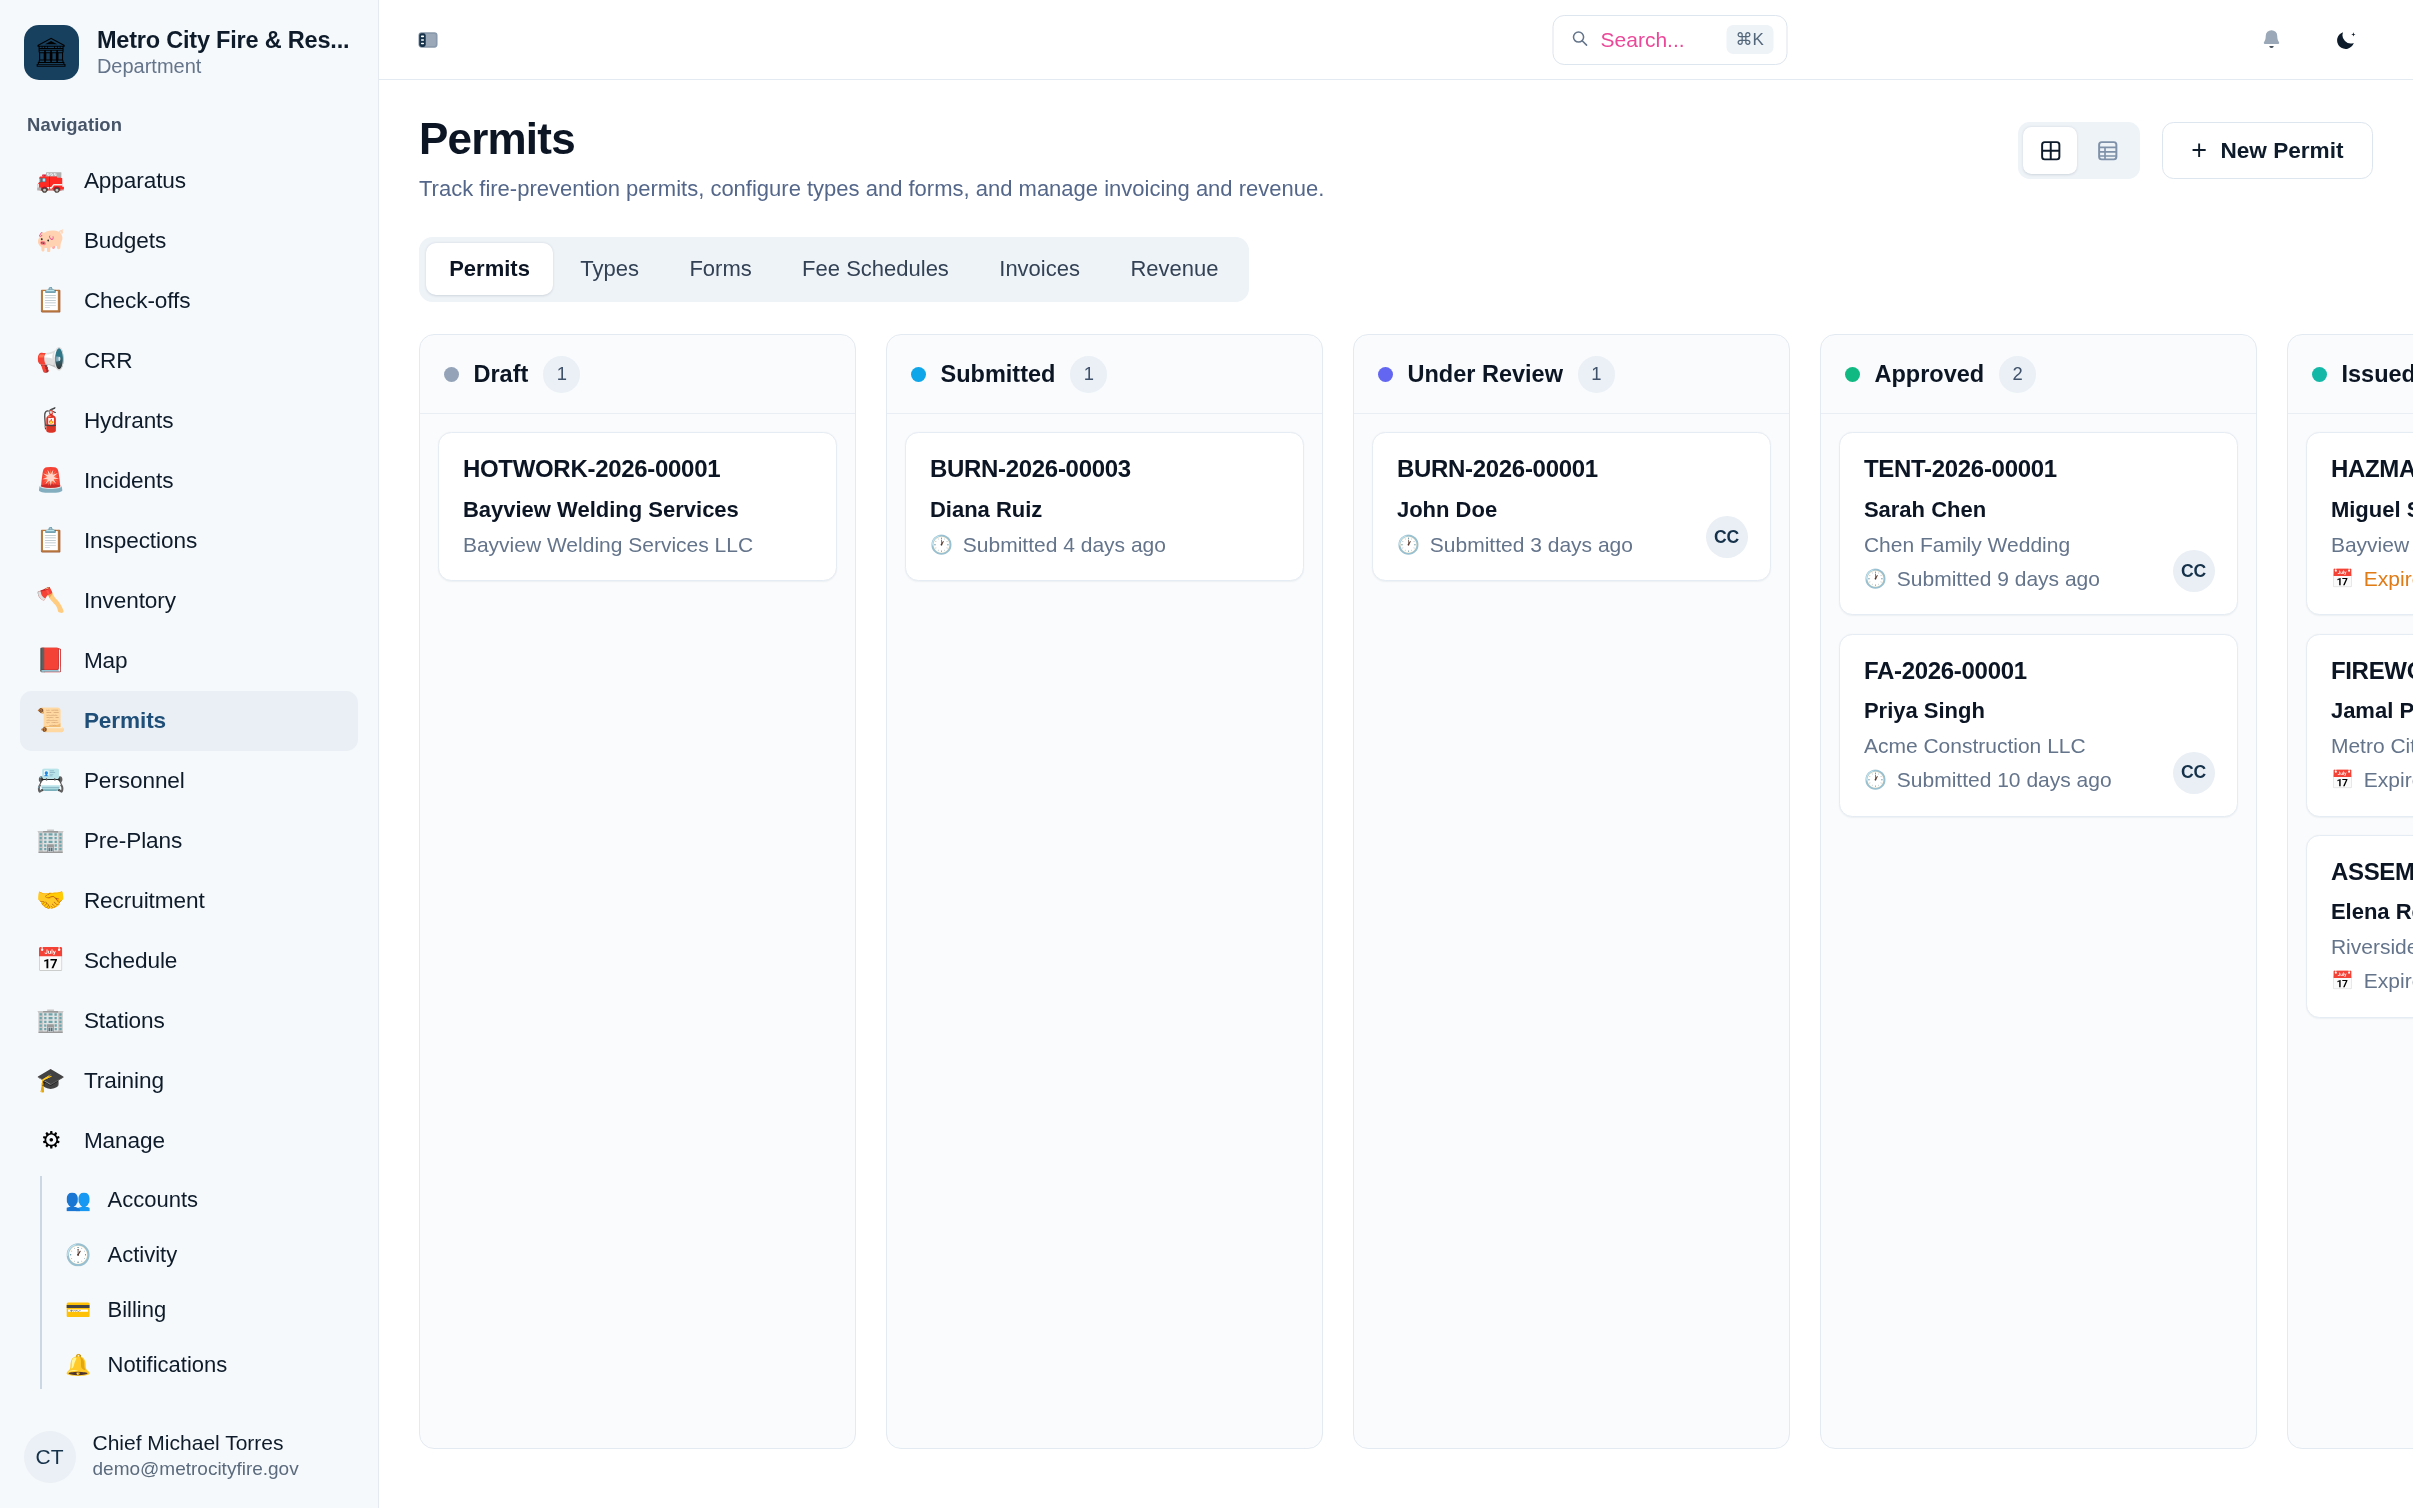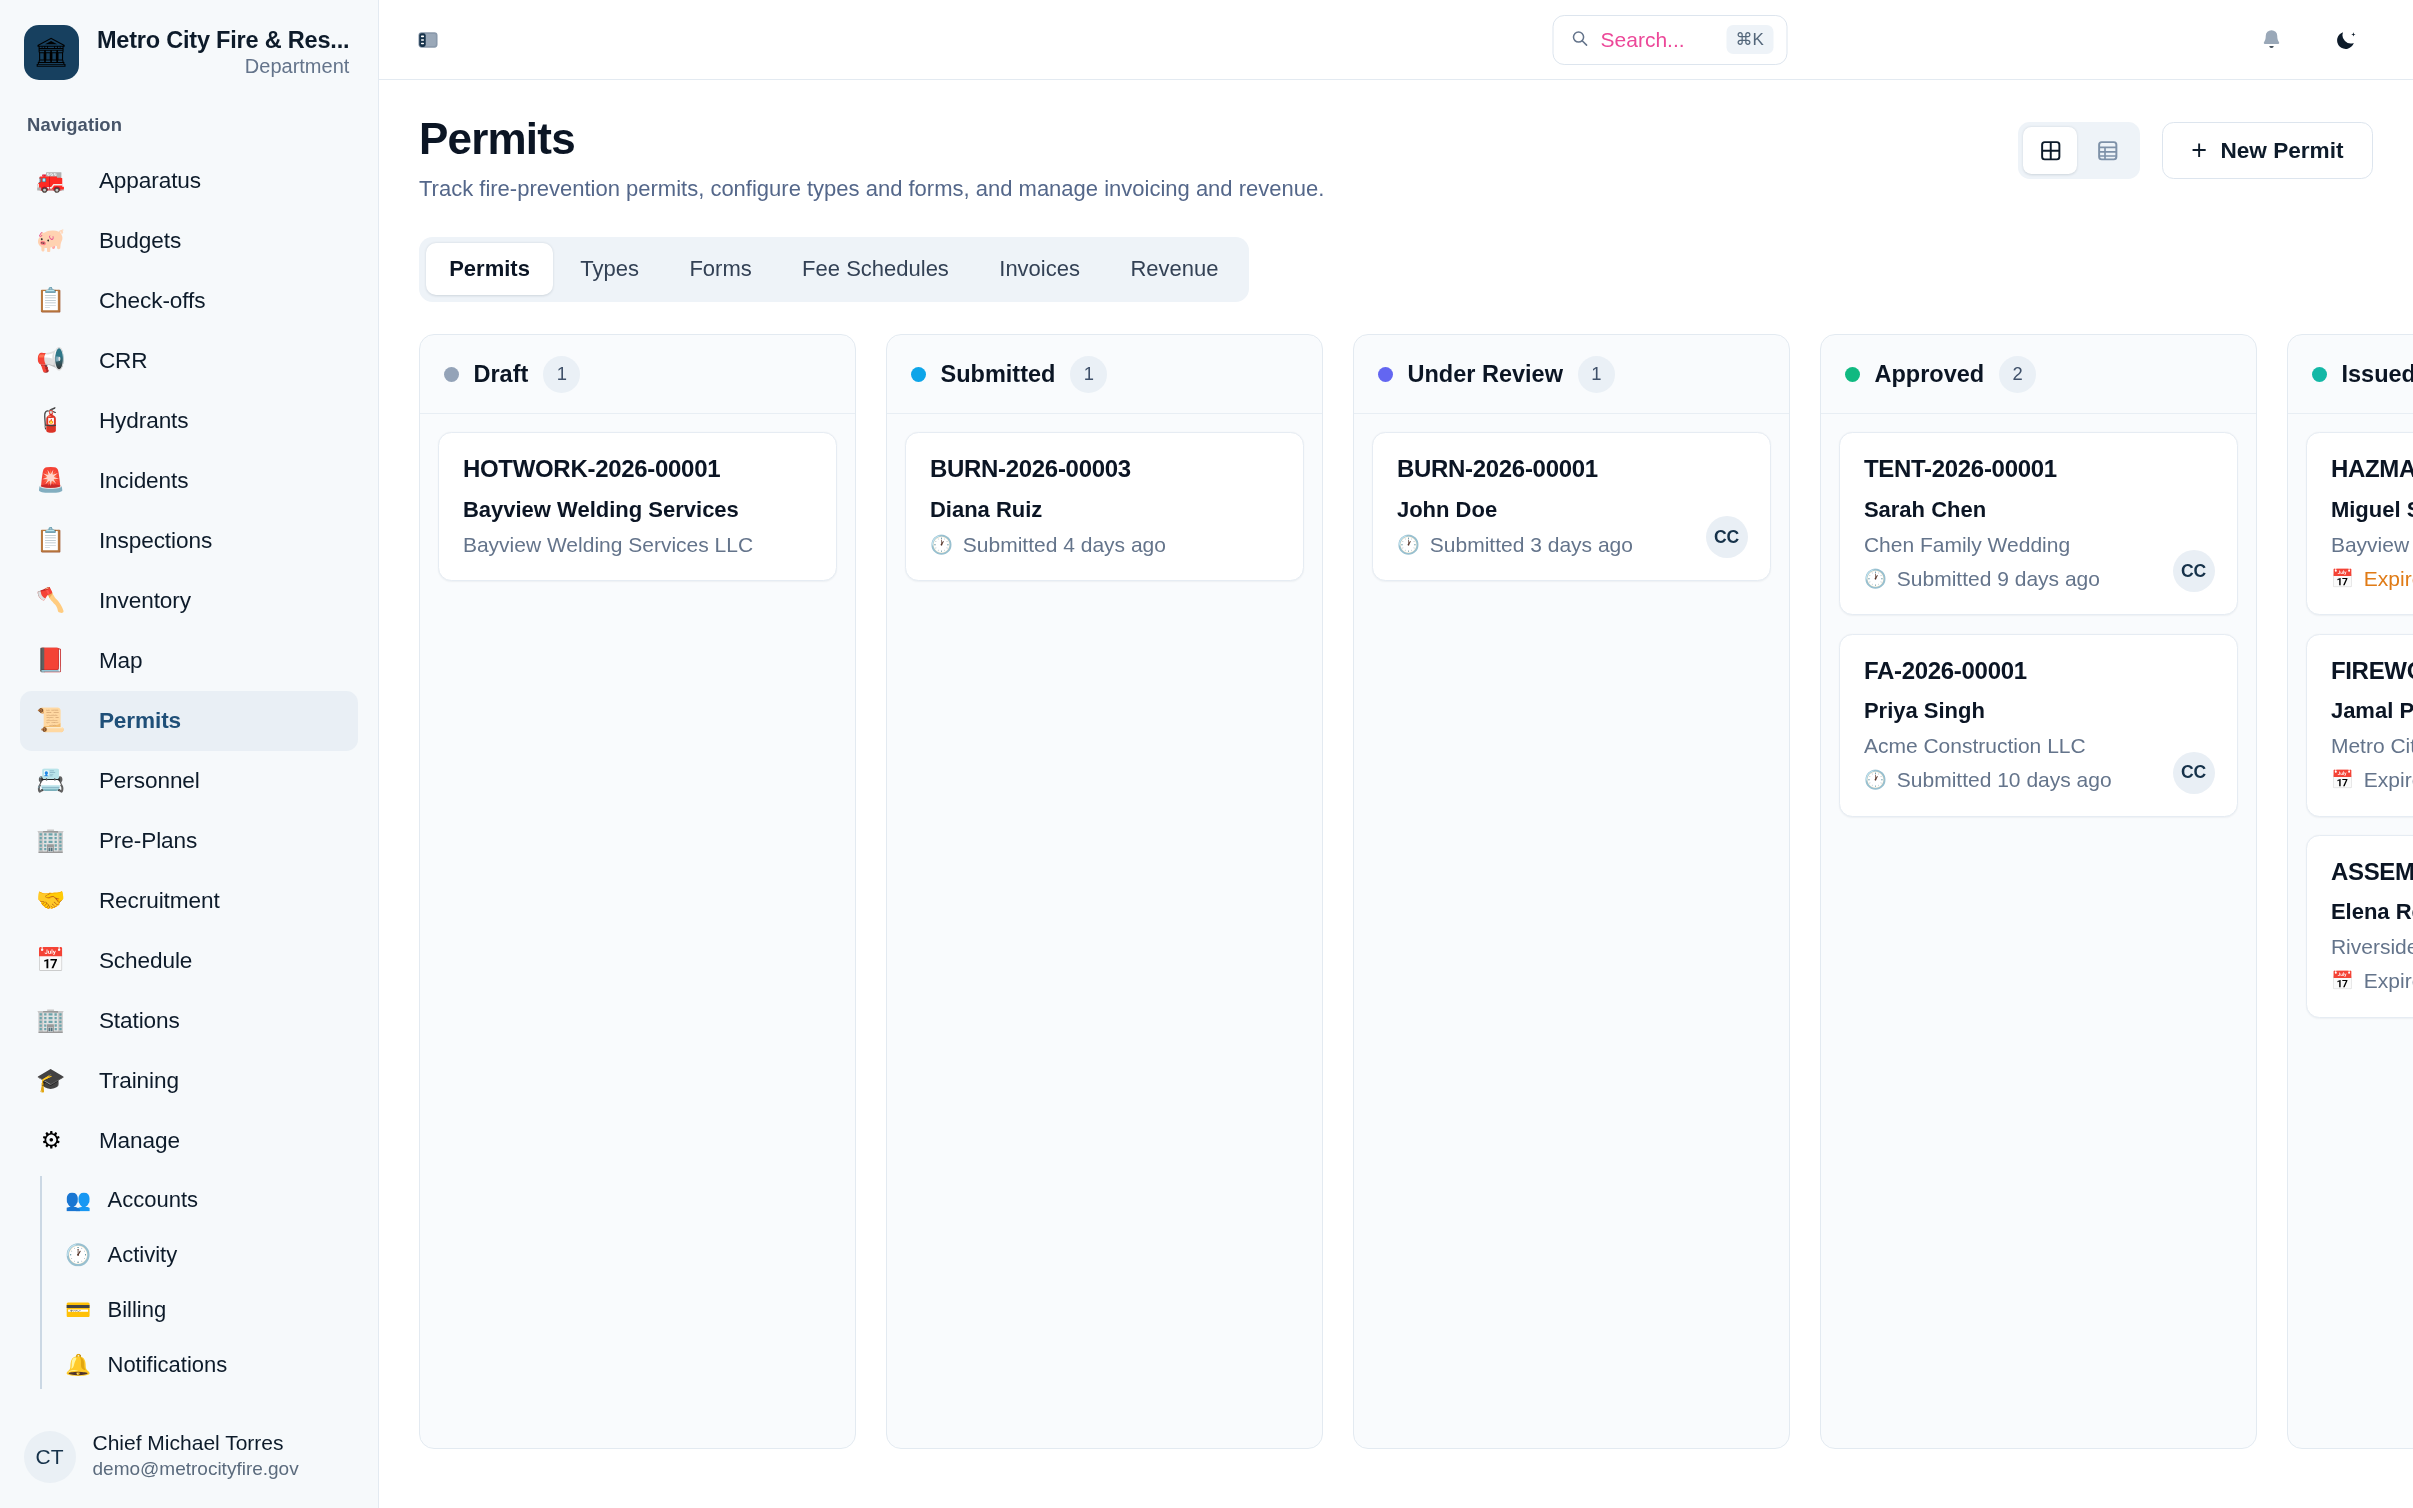--- a/index.html
+++ b/index.html
@@ -23,21 +23,21 @@
   .org {
     display: flex; align-items: center; gap: 18.4px;
     padding: 25px 23.5px 22px 23.5px;
   }
   .org-logo {
     width: 55px; height: 55px; border-radius: 15px;
     background: #17405f;
     display: flex; align-items: center; justify-content: center;
     font-size: 28.5px; line-height: 1; flex: none;
   }
-  .org-text { min-width: 0; text-align: right; }
+  .org-text { min-width: 0; }
   .org-name {
     font-size: 23.5px; font-weight: 700; color: #0d1b2a;
     letter-spacing: -0.2px; white-space: nowrap;
   }
   .org-sub { font-size: 20px; color: #64748b; margin-top: 1.7px; }
 
   .nav-label {
     font-size: 18.4px; font-weight: 600; color: #475569;
     padding: 11.7px 27px 15px 27px; letter-spacing: 0.1px;
   }
@@ -50,21 +50,21 @@
     height: 60px; padding: 0 17px; border-radius: 11.7px;
     cursor: pointer; position: relative;
   }
   .nav-item .ico {
     width: 28.5px; font-size: 23.5px; line-height: 1;
     display: flex; align-items: center; justify-content: center;
     flex: none;
   }
   .nav-item .txt {
     font-size: 22.6px; color: #0d1b2a; font-weight: 400;
-    letter-spacing: -0.1px; white-space: nowrap; margin-left: 15px;
+    letter-spacing: -0.1px; white-space: nowrap;
   }
   .nav-item.active { background: #e9eff5; }
   .nav-item.active .txt { color: #1f4f78; font-weight: 600; }
 
   .sub-wrap { position: relative; padding-left: 28.5px; margin-top: 1.7px; }
   .sub-wrap::before {
     content: ""; position: absolute; left: 20px; top: 3.4px; bottom: 3.4px;
     width: 1.7px; background: #cbd8e4;
   }
   .sub-item {

